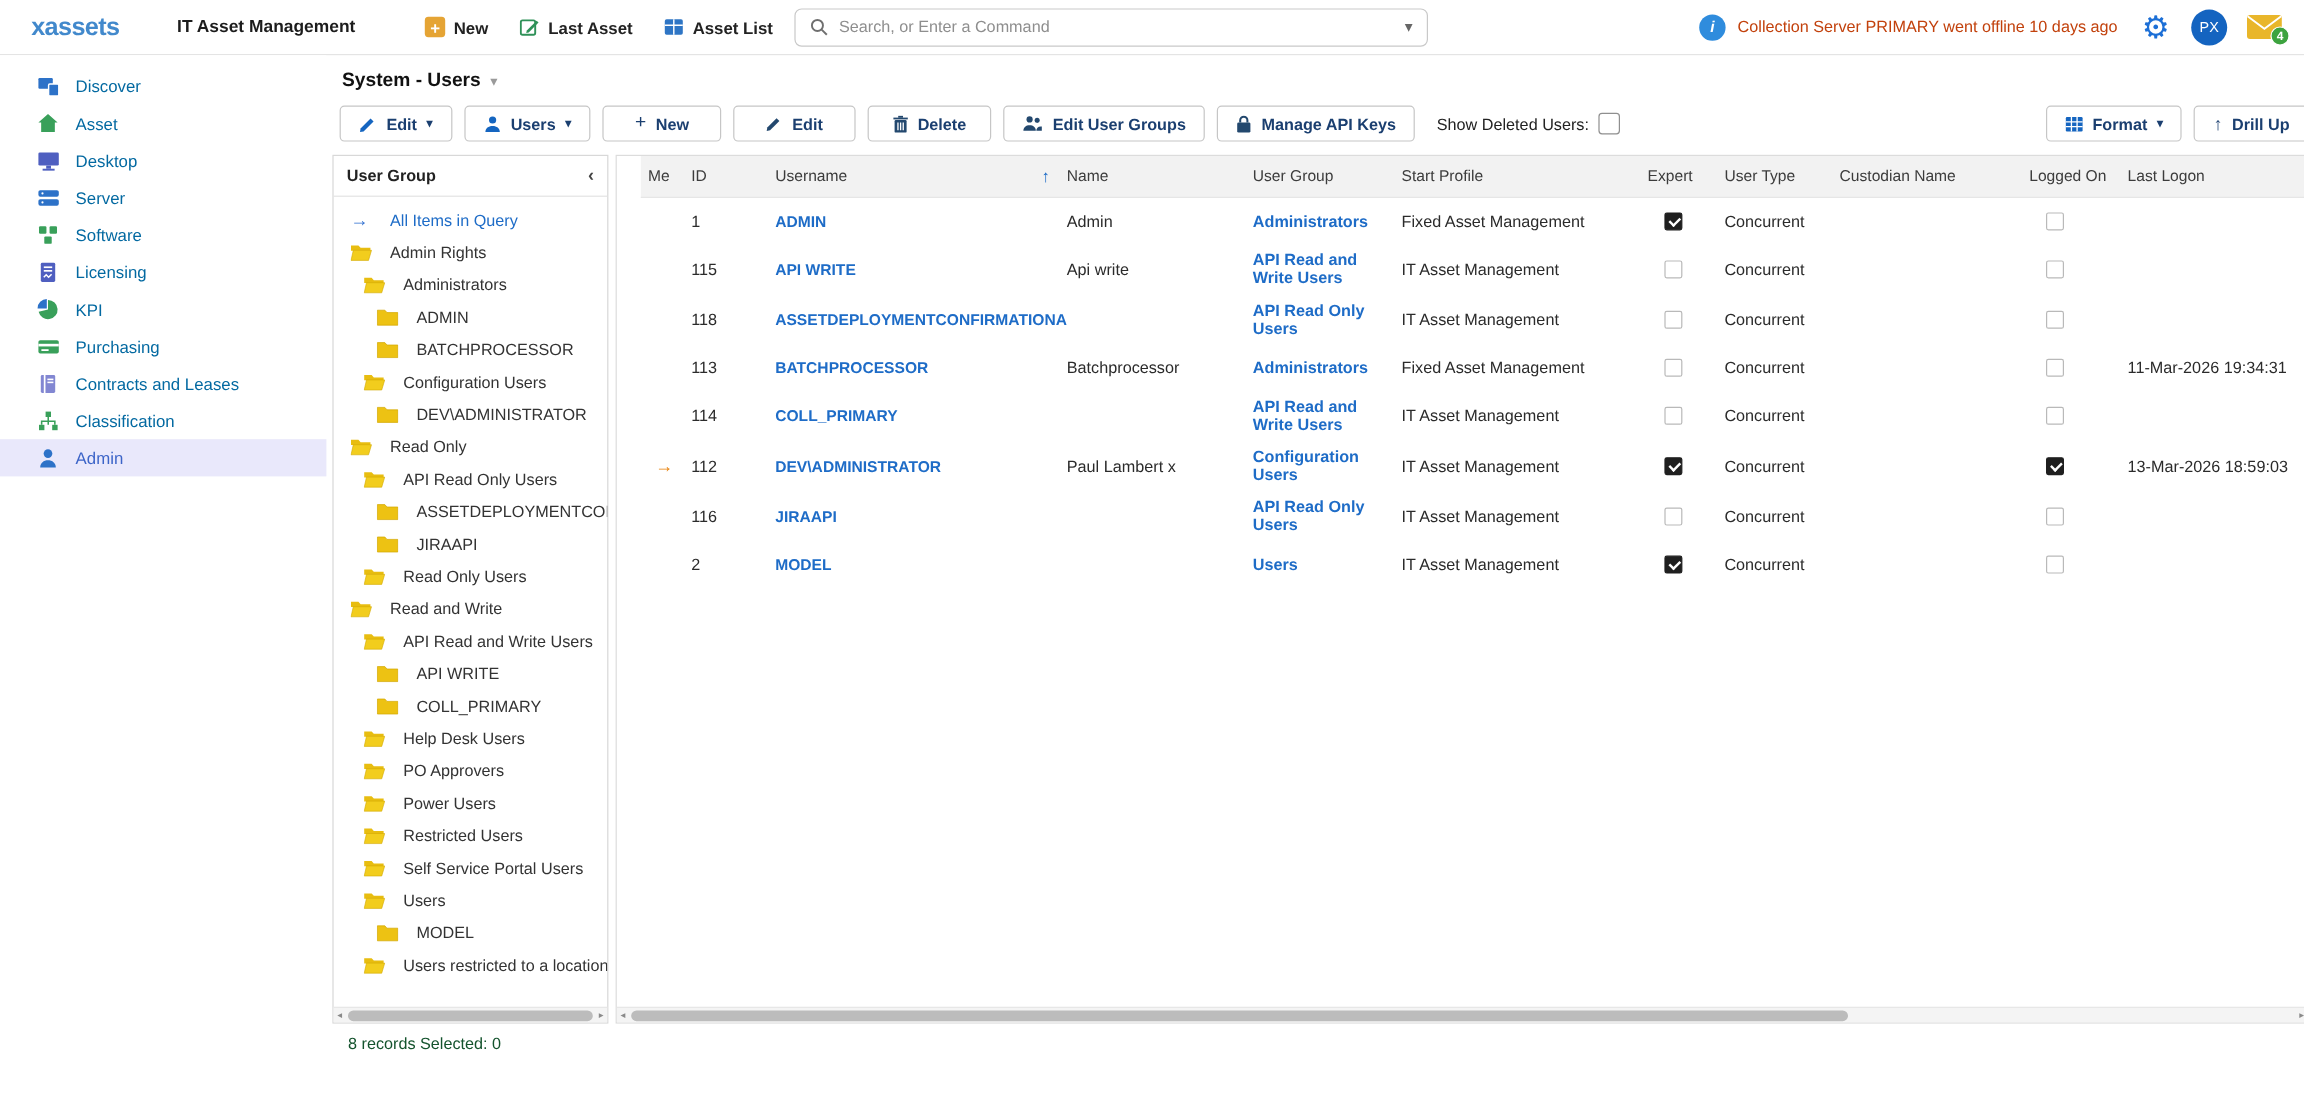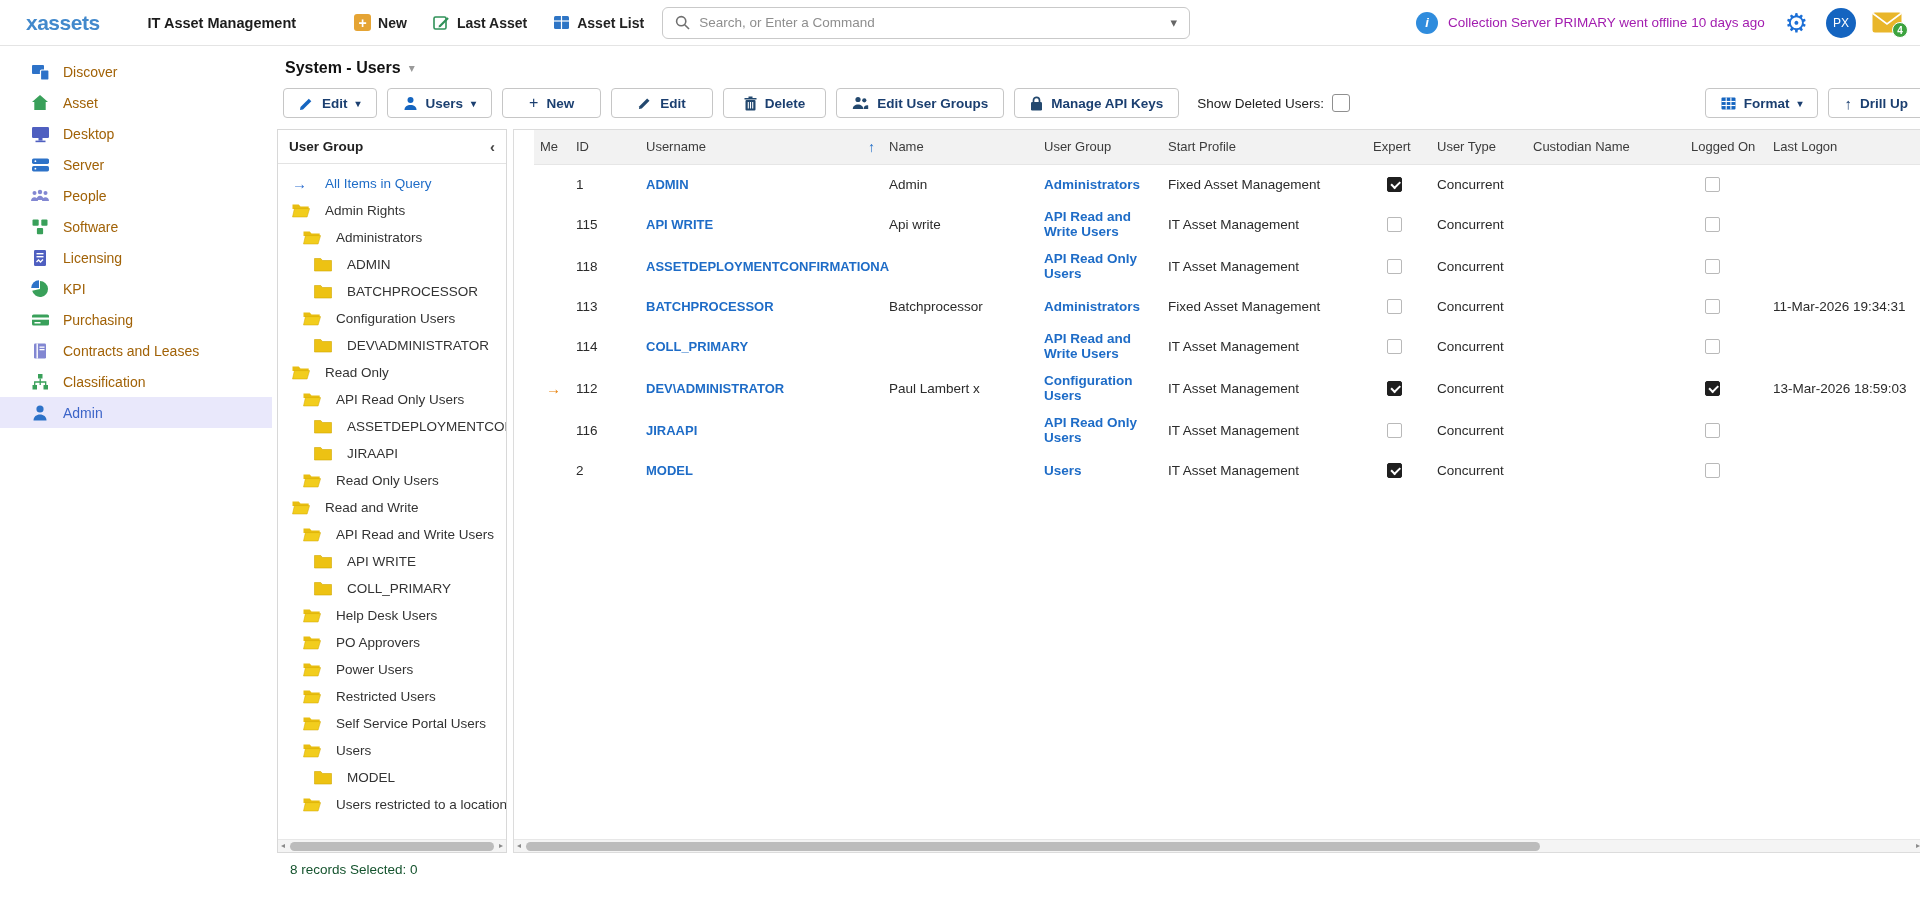--- a/index.html
+++ b/index.html
@@ -19,35 +19,35 @@
   .searchbox { margin-left:18px; width:528px; height:32px; border:1px solid #c9c9c9; border-radius:6px;
     display:flex; align-items:center; padding:0 12px; gap:9px; background:#fff; }
   .searchbox input { border:none; outline:none; flex:1; font-size:13.5px; color:#444;
     font-family:"Liberation Sans", sans-serif; }
   .searchbox input::placeholder { color:#8e8e8e; }
   .search-caret { color:#666; font-size:13px; }
   .top-right { margin-left:auto; display:flex; align-items:center; }
   .info-circle { width:22px; height:22px; border-radius:50%; background:#2f8cdd; color:#fff;
     font-size:13px; font-weight:700; font-style:italic; display:flex; align-items:center;
     justify-content:center; }
-  .notif-text { font-size:13.5px; color:#a21caf; margin-left:10px; }
+  .notif-text { font-size:13.5px; color:#c2410c; margin-left:10px; }
   .gear { font-size:26px; color:#1c6fd6; margin-left:20px; line-height:1; cursor:pointer; }
   .avatar { width:30px; height:30px; border-radius:50%; background:#1464c0; color:#fff;
     font-size:12px; font-weight:400; display:flex; align-items:center; justify-content:center;
     margin-left:18px; cursor:pointer; }
   .mail { position:relative; margin-left:16px; cursor:pointer; }
   .mail-badge { position:absolute; right:-6px; bottom:-5px; width:16px; height:16px; border-radius:50%;
     background:#3da33f; color:#fff; font-size:10px; font-weight:700; display:flex;
     align-items:center; justify-content:center; border:1px solid #fff; }
 
   
   .shell { display:flex; height:865px; }
   .sidebar { width:272px; padding-top:10px; background:#fff; flex-shrink:0; }
   .side-item { height:31px; display:flex; align-items:center; padding-left:30px; gap:13px;
-    font-size:14px; color:#a16207; cursor:pointer; }
+    font-size:14px; color:#0369a1; cursor:pointer; }
   .side-item.selected { background:#e9e8fb; color:#3c64c8; }
   .side-ic { width:20px; height:18px; flex-shrink:0; display:flex; align-items:center; justify-content:center; }
 
   .content { flex:1; padding:0 15px 0 5px; display:flex; flex-direction:column; }
   .page-title-row { margin:13px 0 0 8px; display:flex; align-items:center; gap:8px; }
   .page-title { font-size:16px; font-weight:700; color:#111;text-align:center; }
   .title-caret { color:#9a9a9a; font-size:12px; }
 
   
   .toolbar { display:flex; align-items:center; margin:11px 0 11px 6px; gap:10px; }
@@ -206,33 +206,20 @@
             <rect x="1" y="2.5" width="17" height="5.4" rx="1.6" fill="#2d72c8"></rect>
             <rect x="1" y="10" width="17" height="5.4" rx="1.6" fill="#2d72c8"></rect>
             <circle cx="4.4" cy="5.2" r="0.9" fill="#fff"></circle>
             <circle cx="4.4" cy="12.7" r="0.9" fill="#fff"></circle>
           </svg>
         </span>
       <span>Server</span>
     </div>
     <div class="side-item">
       <span class="side-ic">
-          <svg width="20" height="18" viewBox="0 0 20 18">
-            <circle cx="4.5" cy="6" r="2" fill="#8287d2"></circle>
-            <circle cx="10" cy="5" r="2.2" fill="#8287d2"></circle>
-            <circle cx="15.5" cy="6" r="2" fill="#8287d2"></circle>
-            <path d="M1 14c0-2.4 1.6-3.8 3.5-3.8S8 11.6 8 14z" fill="#8287d2"></path>
-            <path d="M6.4 13c0-2.7 1.6-4.3 3.6-4.3s3.6 1.6 3.6 4.3z" fill="#8287d2"></path>
-            <path d="M12 14c0-2.4 1.6-3.8 3.5-3.8S19 11.6 19 14z" fill="#8287d2"></path>
-          </svg>
-        </span>
-      <span>People</span>
-    </div>
-    <div class="side-item">
-      <span class="side-ic">
           <svg width="18" height="18" viewBox="0 0 18 18">
             <rect x="1.5" y="1.5" width="6.2" height="6.2" rx="1" fill="#39a05a"></rect>
             <rect x="10.3" y="1.5" width="6.2" height="6.2" rx="1" fill="#39a05a"></rect>
             <rect x="5.9" y="10" width="6.2" height="6.2" rx="1" fill="#39a05a"></rect>
           </svg>
         </span>
       <span>Software</span>
     </div>
     <div class="side-item">
       <span class="side-ic">

